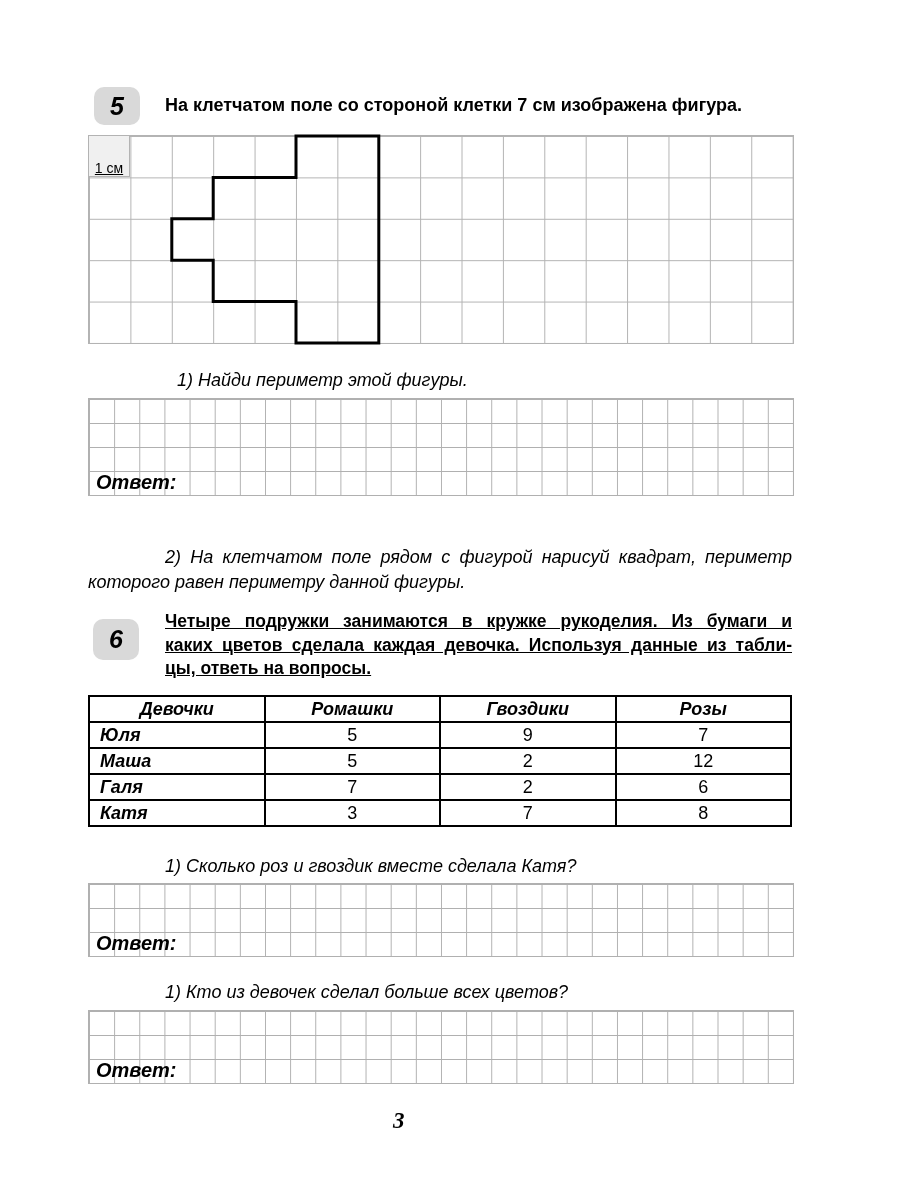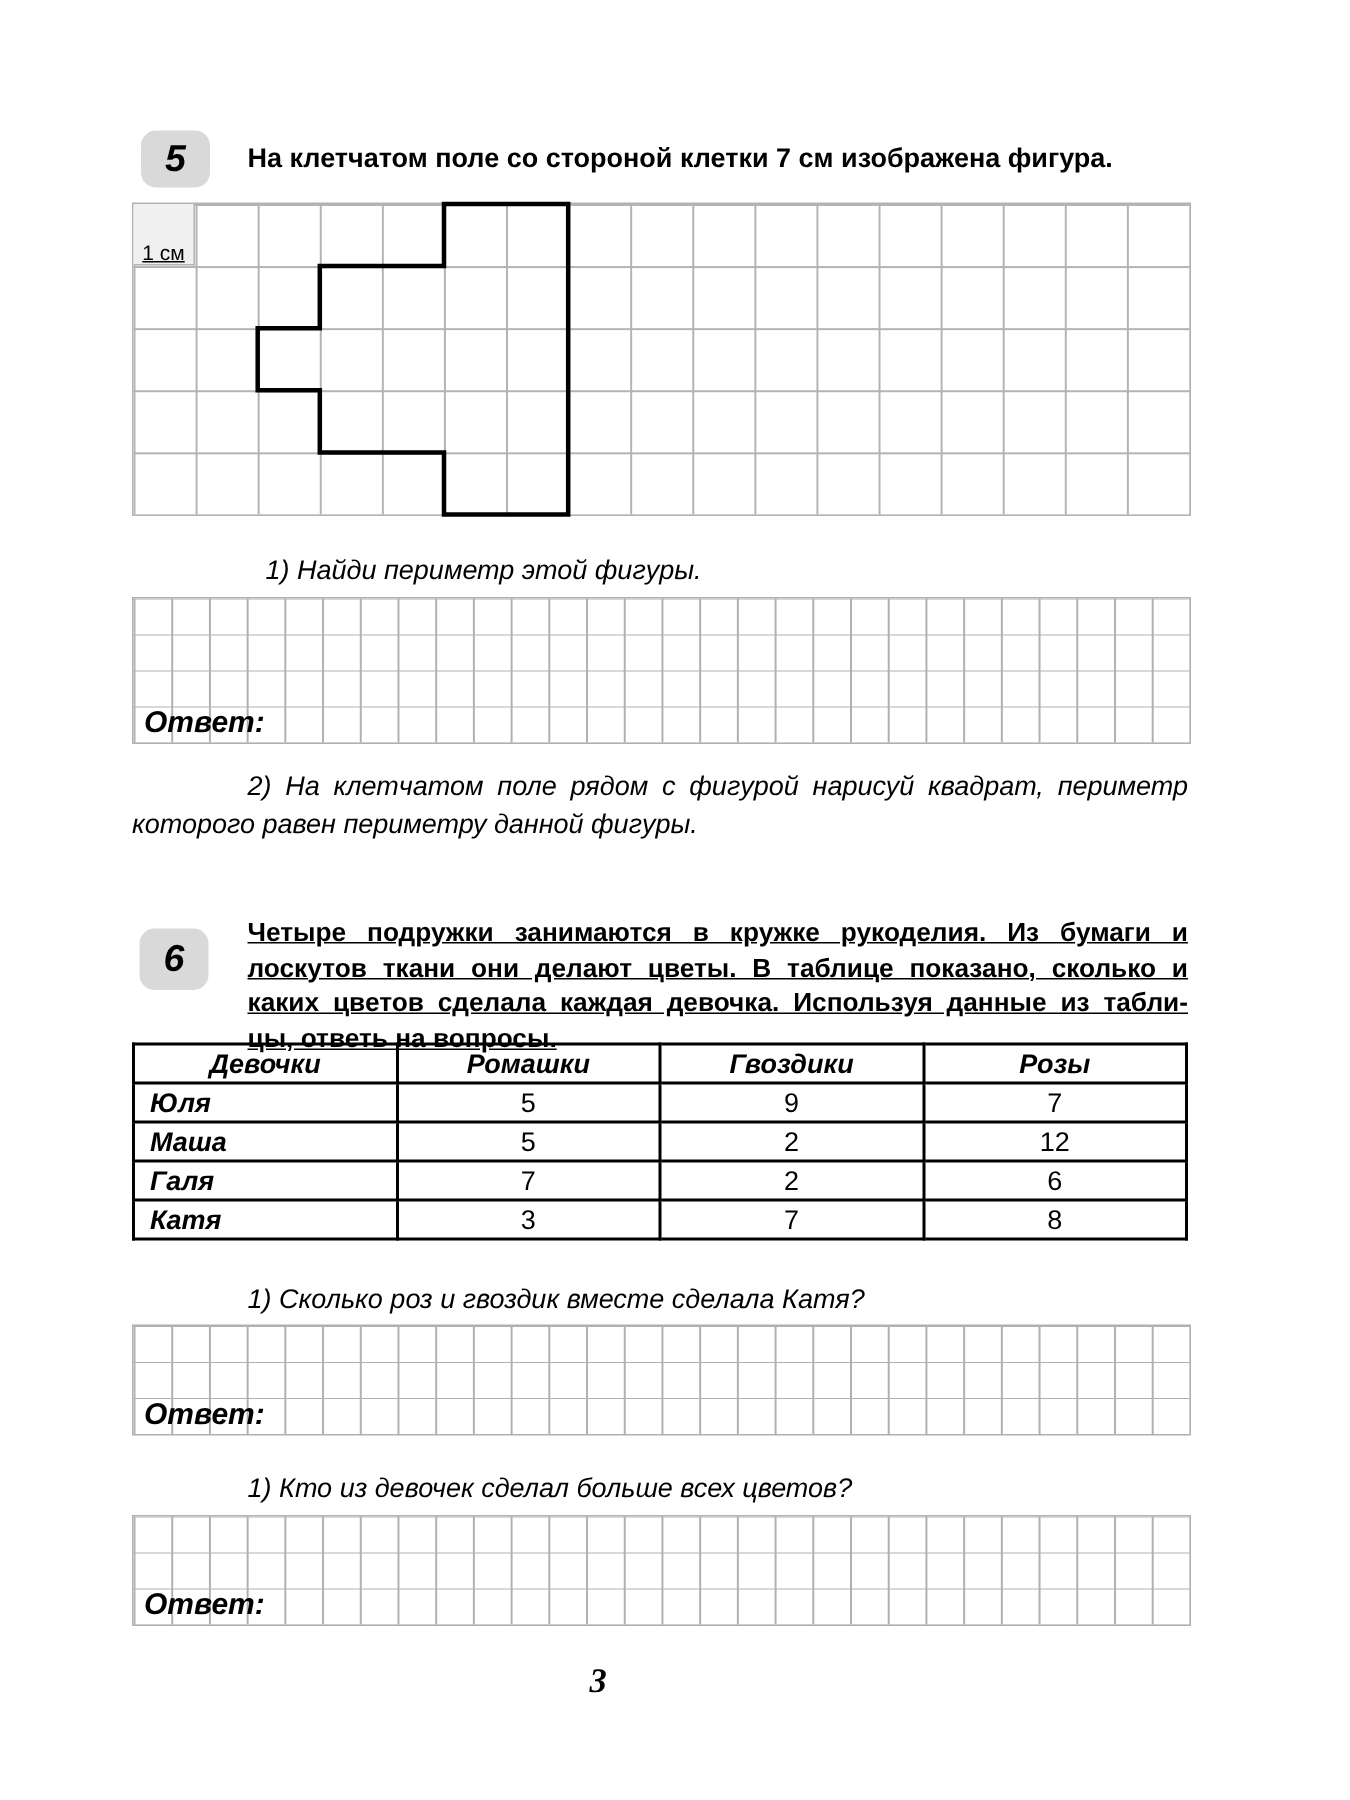--- a/index.html
+++ b/index.html
@@ -107,21 +107,21 @@
 
   
   .para {
     position: absolute;
     left: 88px; top: 512px;
     width: 704px;
     font-style: italic;
     font-size: 18px;
     line-height: 25px;
   }
-  .jline { text-align: justify; text-align-last: justify; white-space: nowrap; }
+  .jline { text-align: justify; text-align-last: justify; white-space: nowrap; margin-top: 33px; }
   .indent { padding-left: 77px; }
 
   
   .statement {
     position: absolute;
     left: 165px; top: 610px;
     width: 627px;
     font-weight: bold;
     font-size: 17.5px;
     line-height: 23.5px;
@@ -195,21 +195,20 @@
     <div class="jline indent">2) На клетчатом поле рядом с фигурой нарисуй квадрат, периметр</div>
     <div>которого равен периметру данной фигуры.</div>
   </div>
 
   <div class="badge" id="b6">
     <span>6</span>
   </div>
 
   <div class="statement">
     <div class="bjline">Четыре подружки занимаются в кружке рукоделия. Из бумаги и</div>
-    <div class="bjline">лоскутов ткани они делают цветы. В таблице показано, сколько и</div>
     <div class="bjline">каких цветов сделала каждая девочка. Используя данные из табли-</div>
     <div>цы, ответь на вопросы.</div>
   </div>
 
   <table class="ftable">
     <thead>
       <tr>
         <th>Девочки</th>
         <th>Ромашки</th>
         <th>Гвоздики</th>

